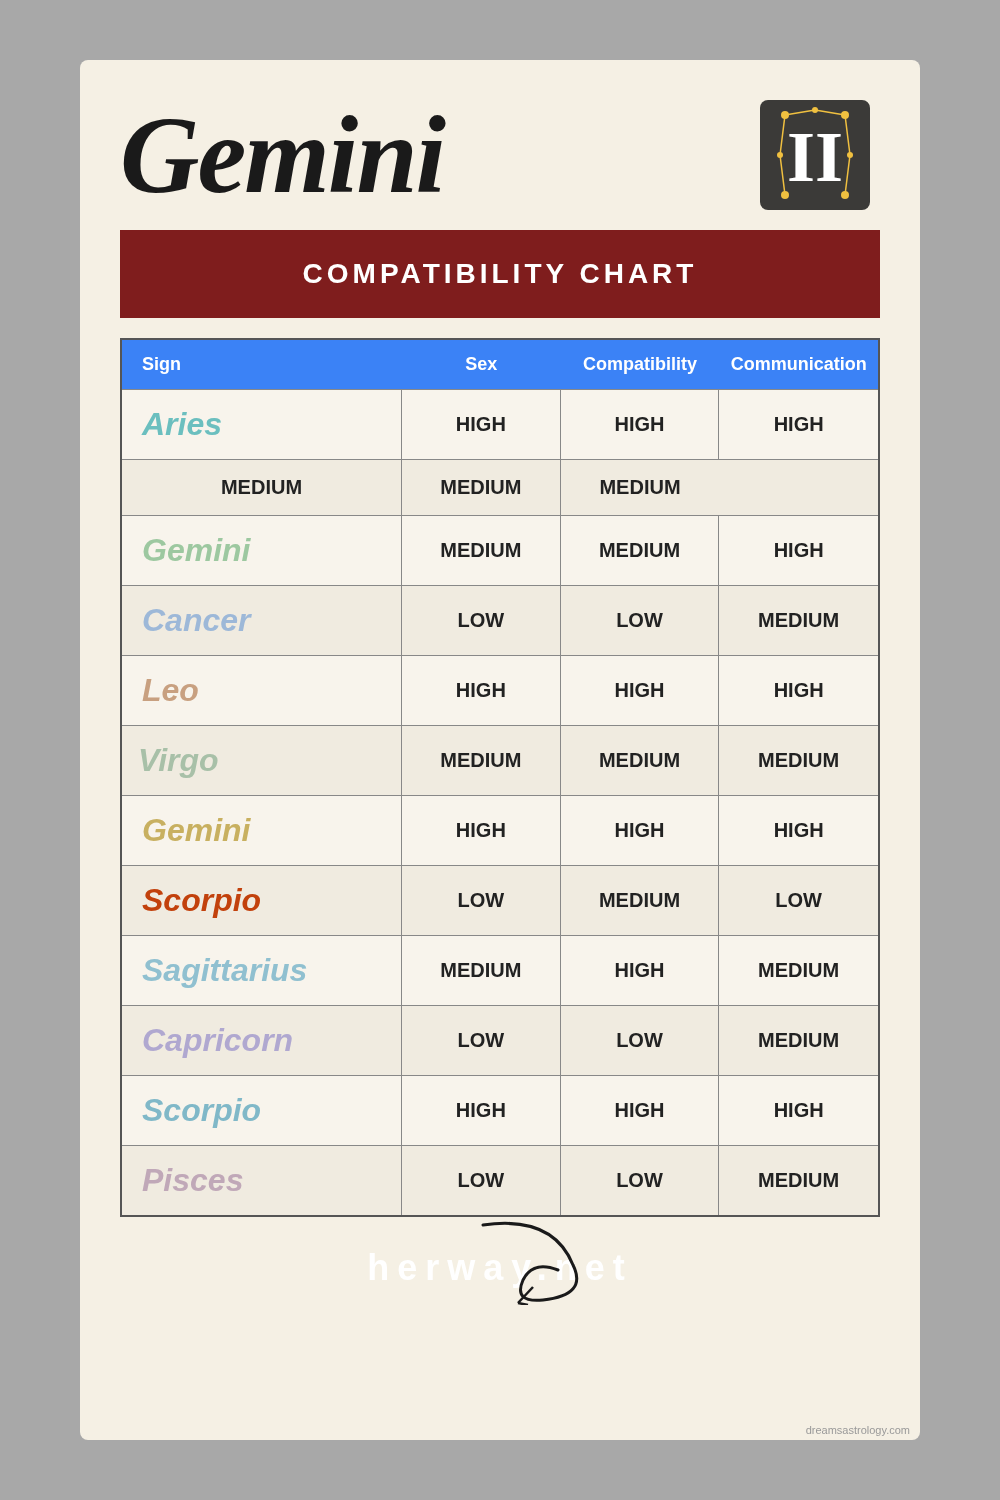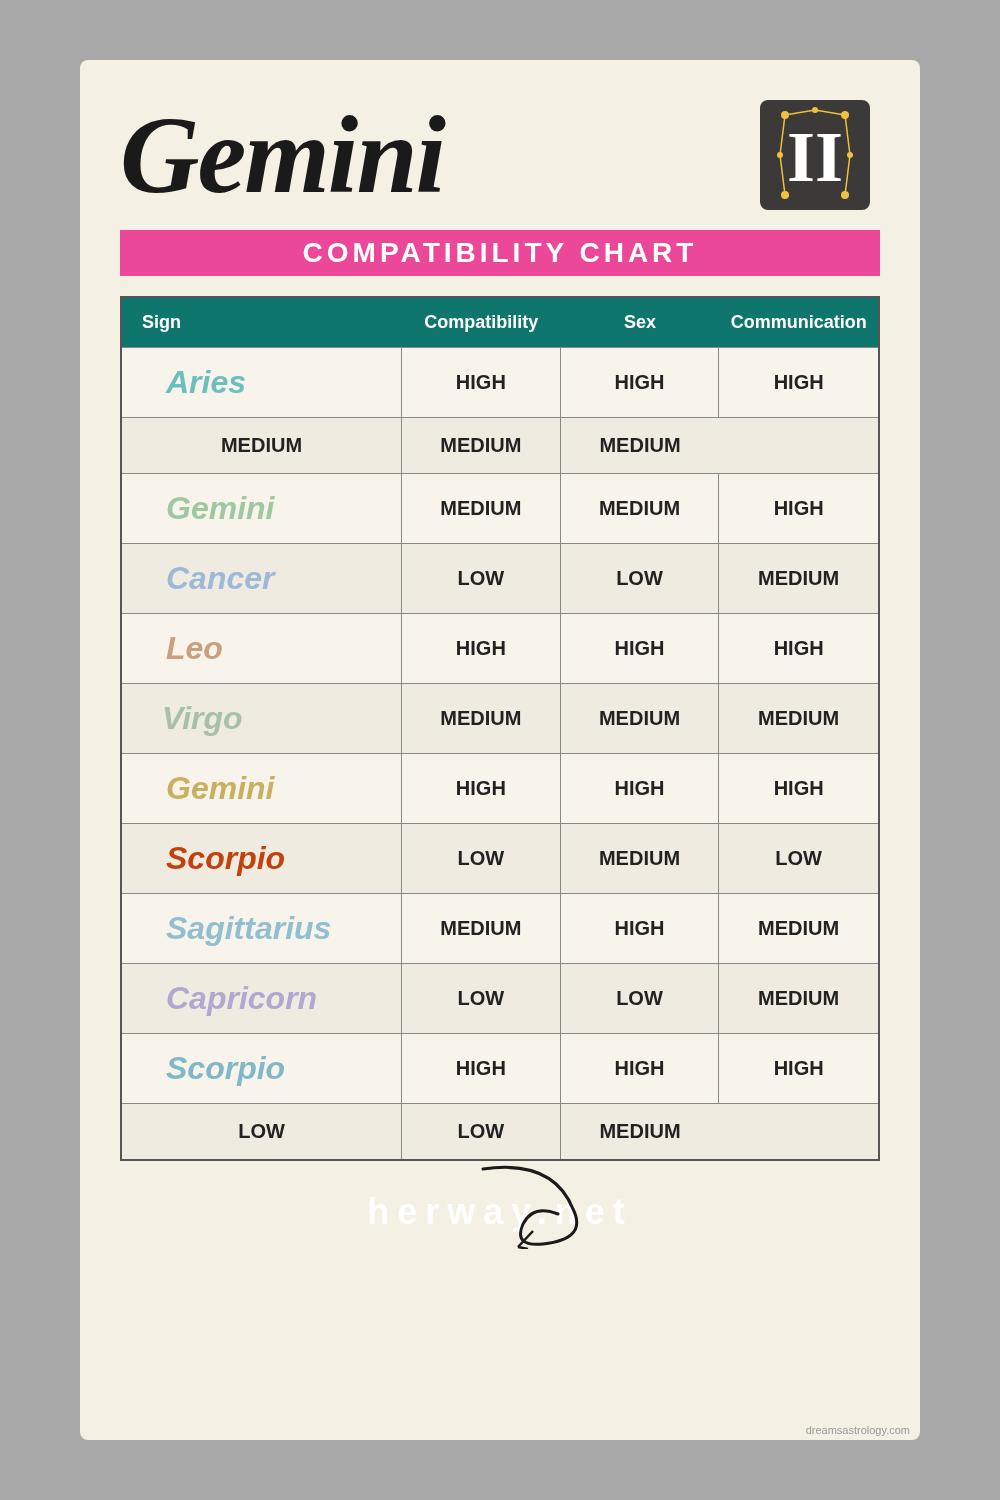--- a/index.html
+++ b/index.html
@@ -46,38 +46,38 @@
       display: flex;
       align-items: center;
       justify-content: center;
       position: relative;
     }
     .gemini-symbol svg {
       width: 120px;
       height: 120px;
     }
     .subtitle-banner {
-      background-color: #ec4899;
+      background-color: #7f1d1d;
       color: white;
       font-size: 28px;
       font-weight: 700;
       letter-spacing: 4px;
-      padding: 7px 30px;
+      padding: 28px 30px;
       margin-bottom: 20px;
       text-align: center;
       width: 100%;
     }
     .table-container {
       width: 100%;
       border: 2px solid #555;
     }
     .table-header {
       display: grid;
       grid-template-columns: 280px 1fr 1fr 1fr;
-      background-color: #0f766e;
+      background-color: #3b82f6;
     }
     .table-header-cell {
       padding: 14px 10px;
       color: white;
       font-size: 18px;
       font-weight: 600;
       text-align: center;
     }
     .table-header-cell:first-child {
       text-align: left;
@@ -93,21 +93,20 @@
     }
     .table-row:nth-child(odd) {
       background-color: #f8f4ec;
     }
     .sign-cell {
       padding: 16px 10px 16px 20px;
       font-size: 32px;
       font-weight: 700;
       font-style: italic;
       border-right: 1.5px solid #888;
-      margin-left: 24px;
     }
     .data-cell {
       padding: 16px 10px;
       font-size: 20px;
       font-weight: 800;
       text-align: center;
       color: #222;
       border-right: 1.5px solid #888;
       display: flex;
       align-items: center;
@@ -189,22 +188,22 @@
         <text x="50%" y="72%" text-anchor="middle" font-size="72" font-weight="900" fill="white" font-family="serif" dy="0">II</text>
       </svg>
     </div>
   </div>
 
   <div class="subtitle-banner">COMPATIBILITY CHART</div>
 
   <div class="table-container">
     <div class="table-header">
       <div class="table-header-cell">Sign</div>
+      <div class="table-header-cell">Sex</div>
       <div class="table-header-cell">Compatibility</div>
-      <div class="table-header-cell">Sex</div>
       <div class="table-header-cell">Communication</div>
     </div>
 
     <div id="table-body">
         <div class="table-row">
     <div class="sign-cell aries">Aries</div>
     <div class="data-cell">HIGH</div>
     <div class="data-cell">HIGH</div>
     <div class="data-cell">HIGH</div>
   </div>
@@ -261,20 +260,21 @@
     <div class="data-cell">LOW</div>
     <div class="data-cell">MEDIUM</div>
   </div>
         <div class="table-row">
     <div class="sign-cell aquarius">Scorpio</div>
     <div class="data-cell">HIGH</div>
     <div class="data-cell">HIGH</div>
     <div class="data-cell">HIGH</div>
   </div>
         <div class="table-row">
+    <div class="sign-cell pisces">Pisces</div>
     <div class="data-cell">LOW</div>
     <div class="data-cell">LOW</div>
     <div class="data-cell">MEDIUM</div>
   </div>
       </div>
   </div>
 
   <div class="footer">
     <div class="footer-bottom">
       <div class="footer-url">herway.net</div>

